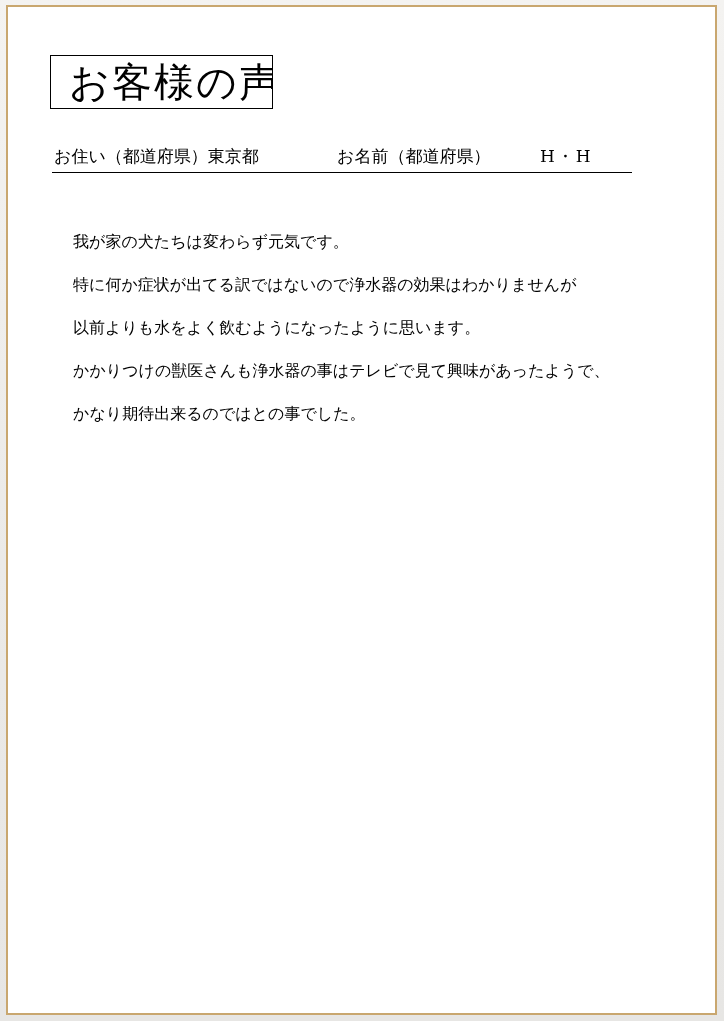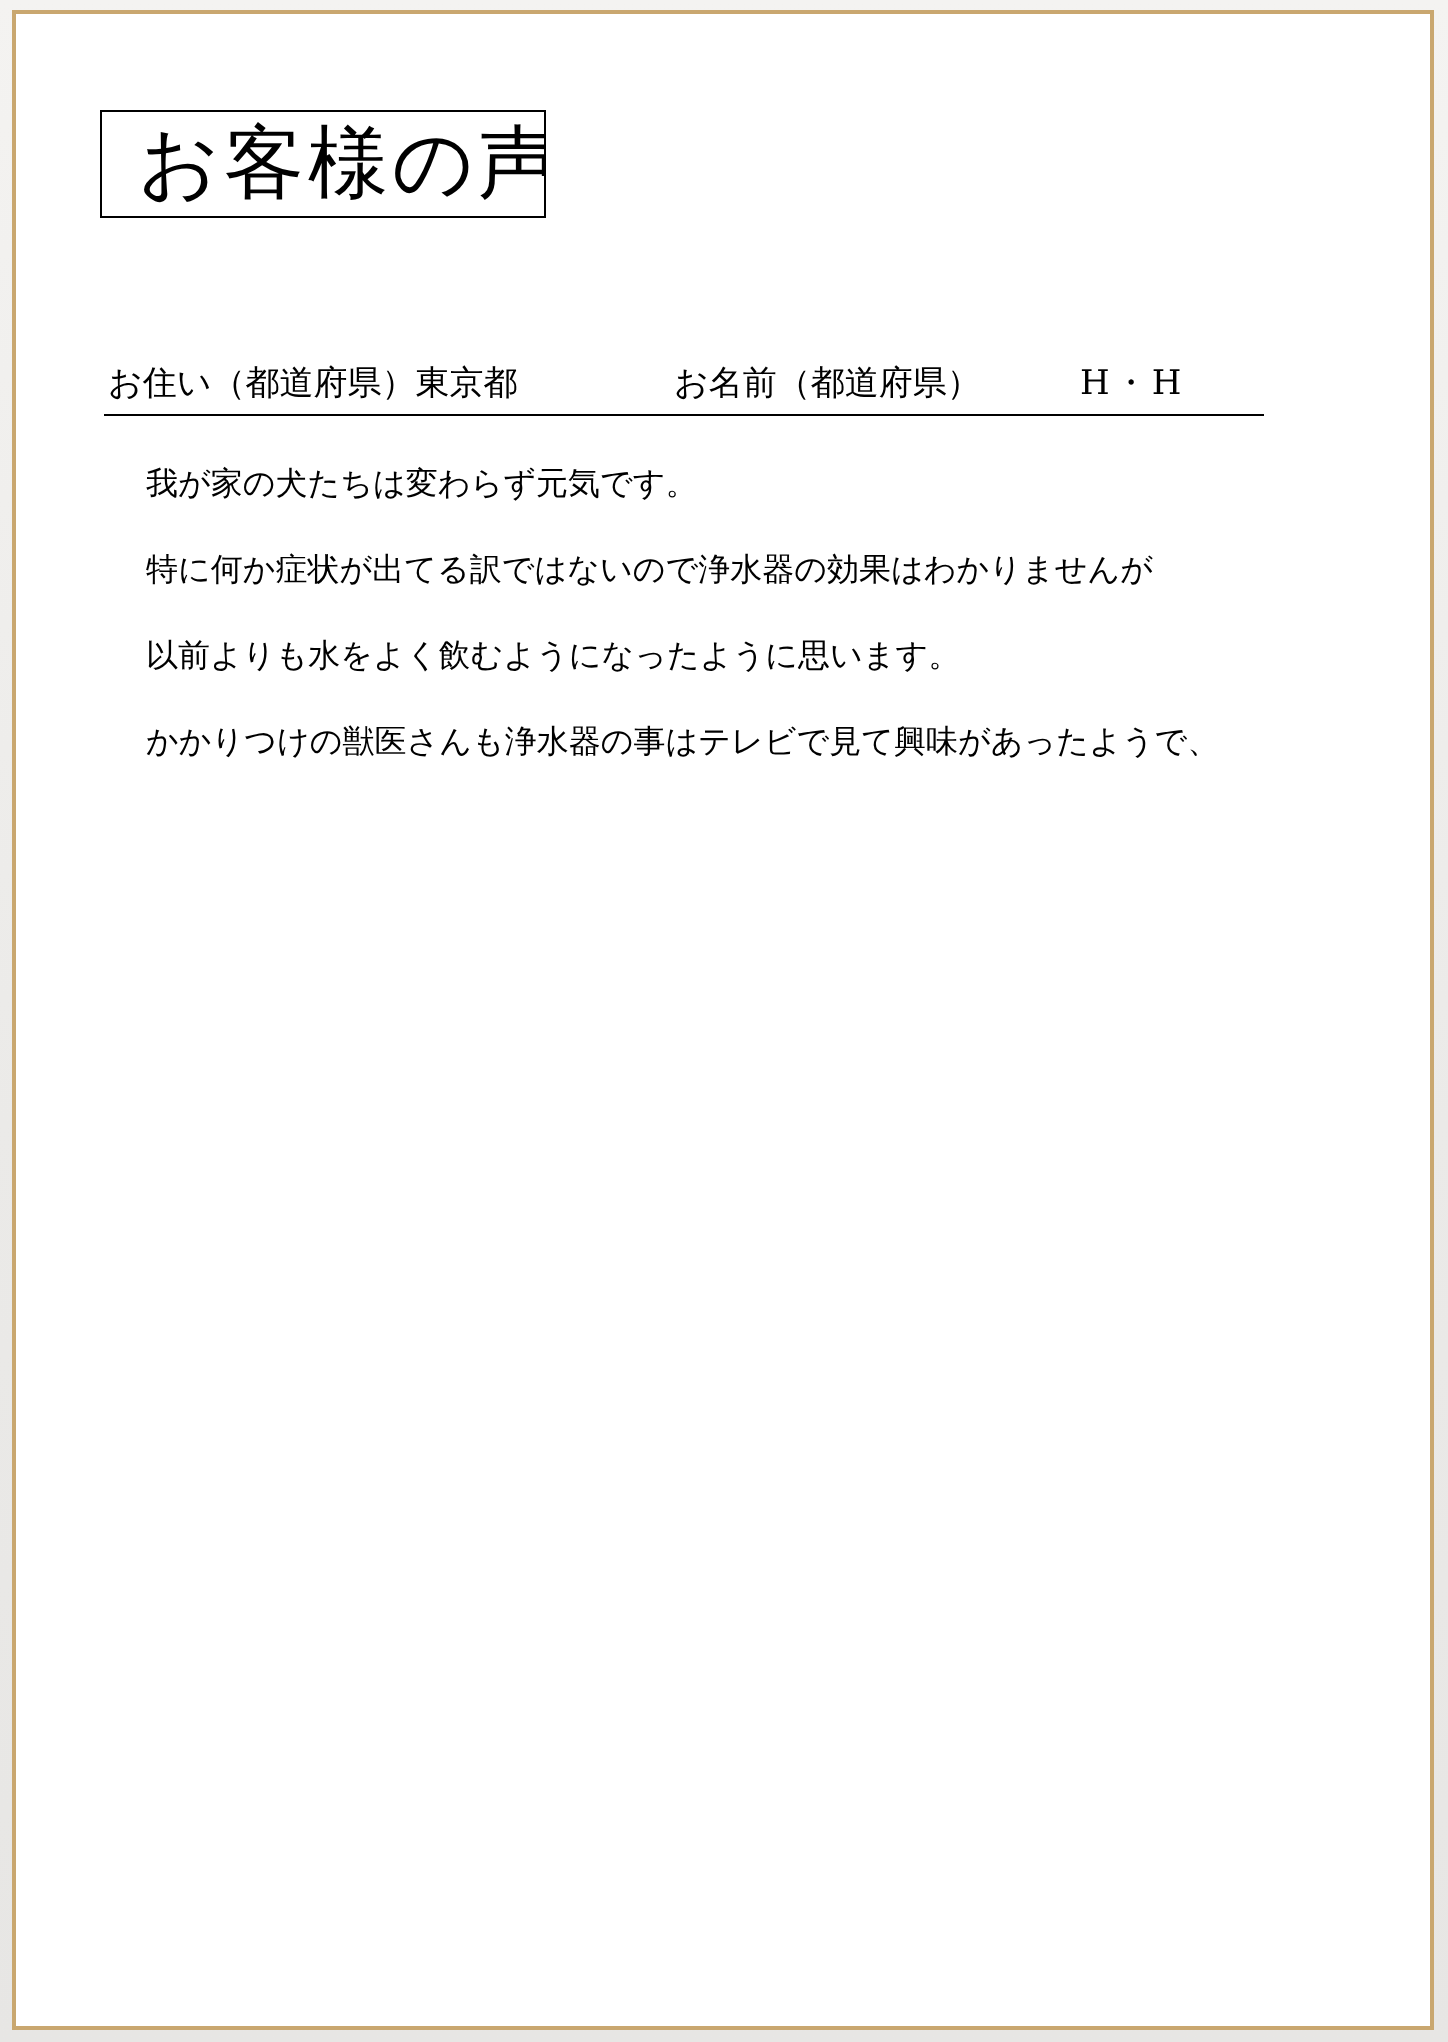--- a/index.html
+++ b/index.html
@@ -33,21 +33,20 @@
     white-space: nowrap;
     overflow: hidden;
   }
   .header-line {
     position: absolute;
     left: 44px; top: 138px;
     width: 580px; height: 28px;
     border-bottom: 1px solid #000;
     font-size: 17px;
     white-space: nowrap;
-    margin-top: 35px;
   }
   .header-line .seg { position: absolute; bottom: 4px; white-space: nowrap; }
   .seg-residence { left: 2px; }
   .seg-name-label { left: 285px; }
   .seg-name-value { left: 488px; letter-spacing: 2px; }
   .body {
     position: absolute;
     left: 65px; top: 224px;
     width: 600px;
     font-size: 16px;
@@ -72,16 +71,17 @@
       <span class="seg seg-residence"><span>お住い（都道府県）</span><span>東京都</span></span>
       <span class="seg seg-name-label">お名前（都道府県）</span>
       <span class="seg seg-name-value">H・H</span>
     </div>
 
     <div class="body">
       <div class="body-line">我が家の犬たちは変わらず元気です。</div>
       <div class="body-line">特に何か症状が出てる訳ではないので浄水器の効果はわかりませんが</div>
       <div class="body-line">以前よりも水をよく飲むようになったように思います。</div>
       <div class="body-line">かかりつけの獣医さんも浄水器の事はテレビで見て興味があったようで、</div>
+      <div class="body-line">かなり期待出来るのではとの事でした。</div>
     </div>
 
   </div>
 </div>
 
 </body></html>

